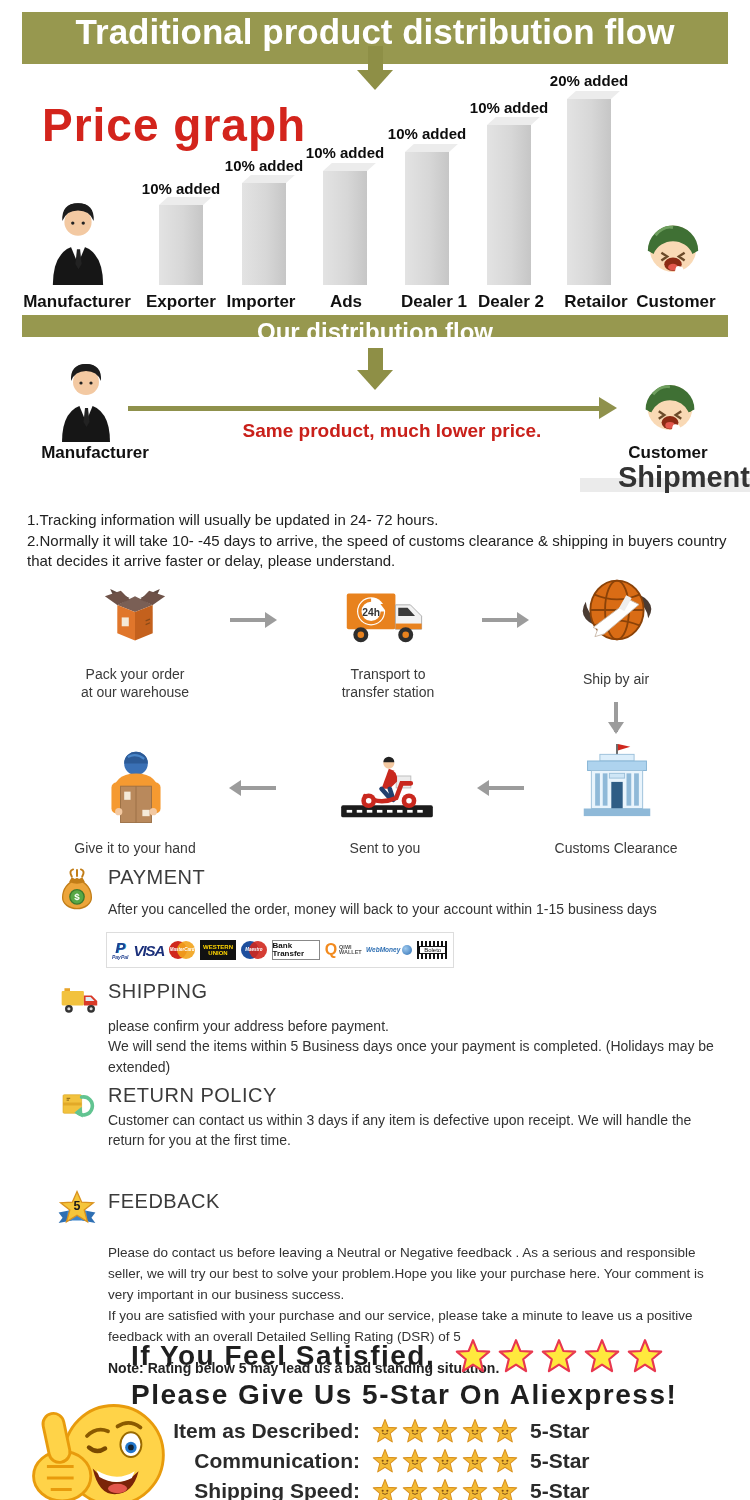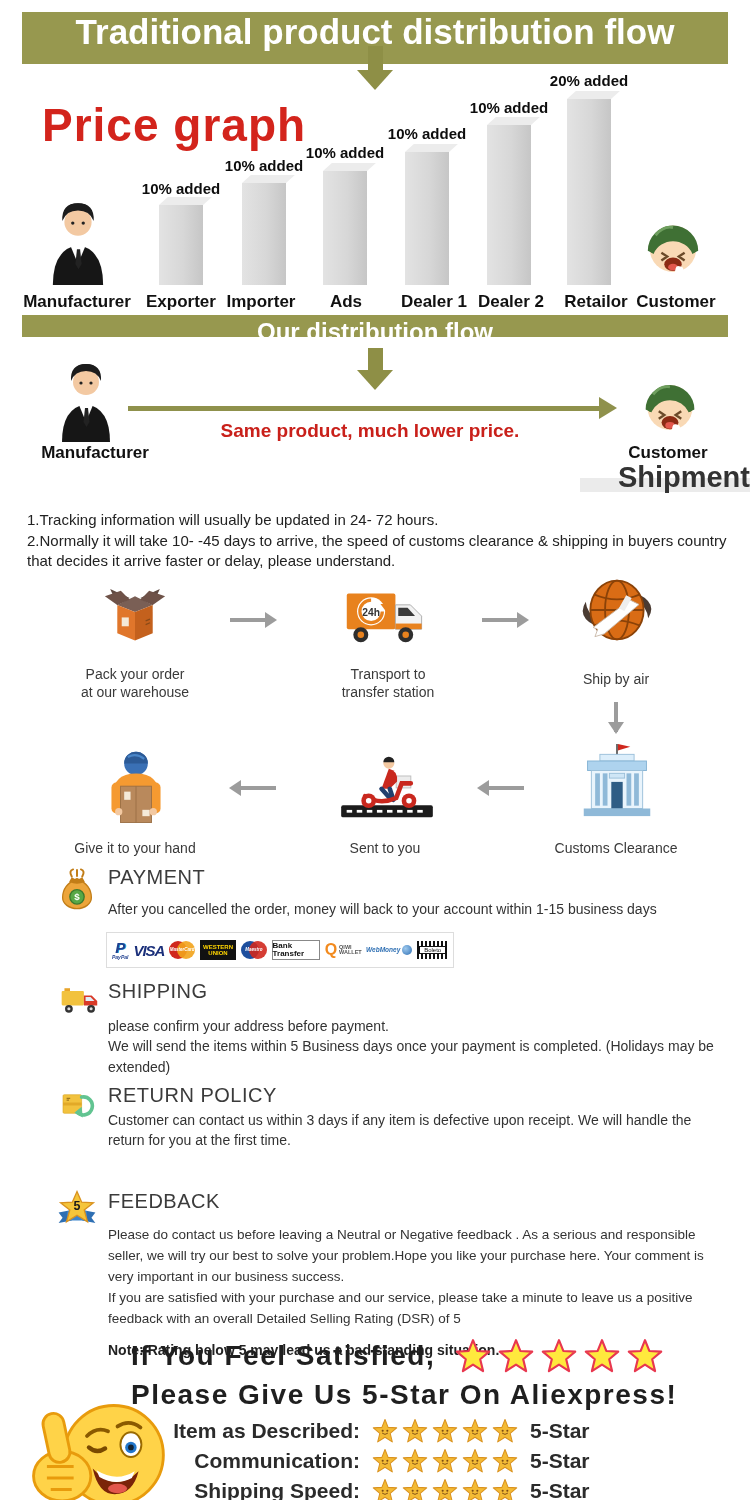--- a/index.html
+++ b/index.html
@@ -315,21 +315,21 @@
   <div class="dhead" style="left:357px;top:370px"></div>
 
   <svg class="abs" style="left:55px;top:360px" width="62" height="84">
       <use href="#bizman"></use>
     </svg>
   <svg class="abs" style="left:640px;top:366px" width="60" height="70">
       <use href="#custface"></use>
     </svg>
 
   <div class="long-arrow"></div>
-  <div class="red-line" style="left:170px;top:420px">Same product, much lower price.</div>
+  <div class="red-line" style="left:192px;top:420px">Same product, much lower price.</div>
 
   <div class="flow-label" style="left:30px">Manufacturer</div>
   <div class="flow-label" style="left:603px">Customer</div>
 
   <div class="ship-title">
     <span>Shipment</span>
   </div>
   <div class="ship-intro">
     <div>1.Tracking information will usually be updated in 24- 72 hours.</div>
     <div>2.Normally it will take 10- -45 days to arrive, the speed of customs clearance &amp; shipping in buyers country that decides it arrive faster or delay, please understand.</div>
@@ -442,21 +442,21 @@
     <div class="body" style="margin-top:3px">
       <p>Customer can contact us within 3 days if any item is defective upon receipt. We will handle the return for you at the first time.</p>
     </div>
   </div>
 
   <div class="sec" style="top:1190px">
     <svg class="sec-icon" style="left:56px;top:0" width="42" height="36">
         <use href="#fivestar"></use>
       </svg>
     <h3>FEEDBACK</h3>
-    <div class="body" style="margin-top:12px;font-size:13.5px;line-height:1.55">
+    <div class="body" style="margin-top:30px;font-size:13.5px;line-height:1.55">
       <p>Please do contact us before leaving a Neutral or Negative  feedback . As a serious and responsible seller, we will try our best to solve your problem.Hope you like your purchase here. Your comment is very important in our business success.</p>
       <p>If you are satisfied with your purchase and our service,  please take a minute to leave us  a positive feedback with an overall  Detailed Selling Rating (DSR) of 5</p>
     </div>
     <div class="note">Note: Rating below 5 may lead us a bad standing situation.</div>
   </div>
 
   <div class="satisfied">
     <div class="sat-line">
       <span class="sat-text">If You Feel Satisfied,</span>
       <span class="stars">

